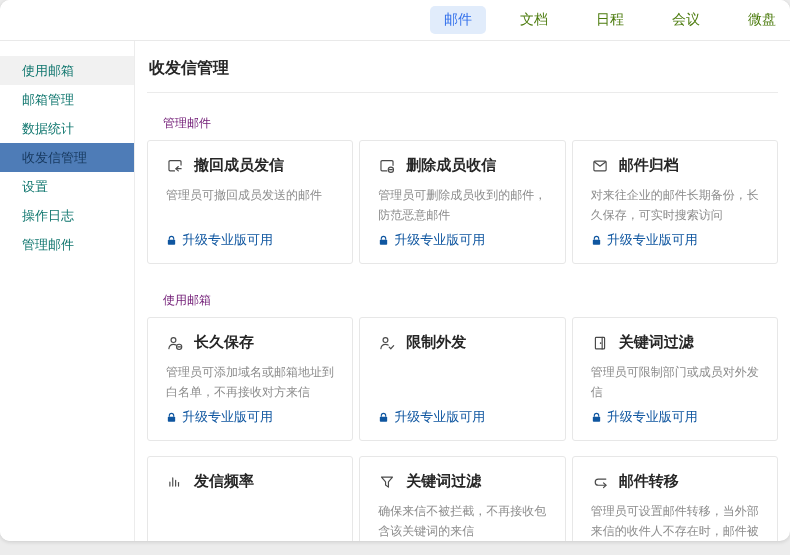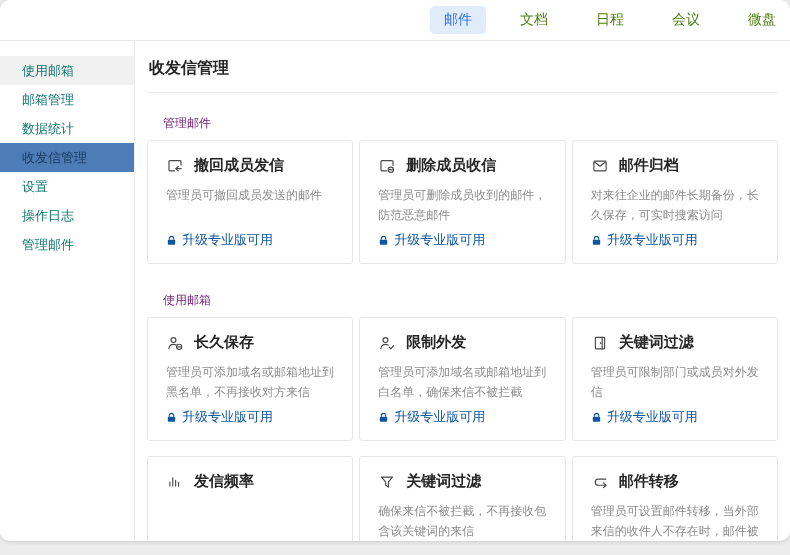--- a/index.html
+++ b/index.html
@@ -198,21 +198,21 @@
                 <span class="card-icon">
                   <svg viewBox="0 0 20 20">
                     <circle cx="8.3" cy="6.7" r="2.7"></circle>
                     <path d="M3.2 16.2c.4-3 2.4-4.7 5.1-4.7 1.1 0 2.1.3 2.9.8"></path>
                     <circle cx="14.6" cy="14.3" r="2.9"></circle>
                     <path d="M13.1 14.3h3"></path>
                   </svg>
                 </span>
                 <span class="card-title">长久保存</span>
               </div>
-              <div class="card-desc">管理员可添加域名或邮箱地址到黑名单，不再接收对方来信</div>
+              <div class="card-desc">管理员可添加域名或邮箱地址到白名单，不再接收对方来信</div>
               <div class="card-footer">
                 <span class="lock-icon">
                   <svg viewBox="0 0 12 12" width="11" height="11">
                     <path class="stroke" d="M3.6 5.2V3.9a2.4 2.4 0 0 1 4.8 0v1.3"></path>
                     <rect class="fill" x="2" y="5.2" width="8" height="5.4" rx="0.9" fill="currentColor"></rect>
                   </svg>
                 </span>
                 <span>升级专业版可用</span>
               </div>
             </div>
@@ -220,21 +220,20 @@
               <div class="card-head">
                 <span class="card-icon">
                   <svg viewBox="0 0 20 20">
                     <circle cx="8.3" cy="6.7" r="2.7"></circle>
                     <path d="M3.2 16.2c.4-3 2.4-4.7 5.1-4.7 1.1 0 2.1.3 2.9.8"></path>
                     <path d="M12.4 14.6l1.8 1.8 3.2-3.5"></path>
                   </svg>
                 </span>
                 <span class="card-title">限制外发</span>
               </div>
-              <div class="card-desc">管理员可添加域名或邮箱地址到白名单，确保来信不被拦截</div>
               <div class="card-footer">
                 <span class="lock-icon">
                   <svg viewBox="0 0 12 12" width="11" height="11">
                     <path class="stroke" d="M3.6 5.2V3.9a2.4 2.4 0 0 1 4.8 0v1.3"></path>
                     <rect class="fill" x="2" y="5.2" width="8" height="5.4" rx="0.9" fill="currentColor"></rect>
                   </svg>
                 </span>
                 <span>升级专业版可用</span>
               </div>
             </div>

